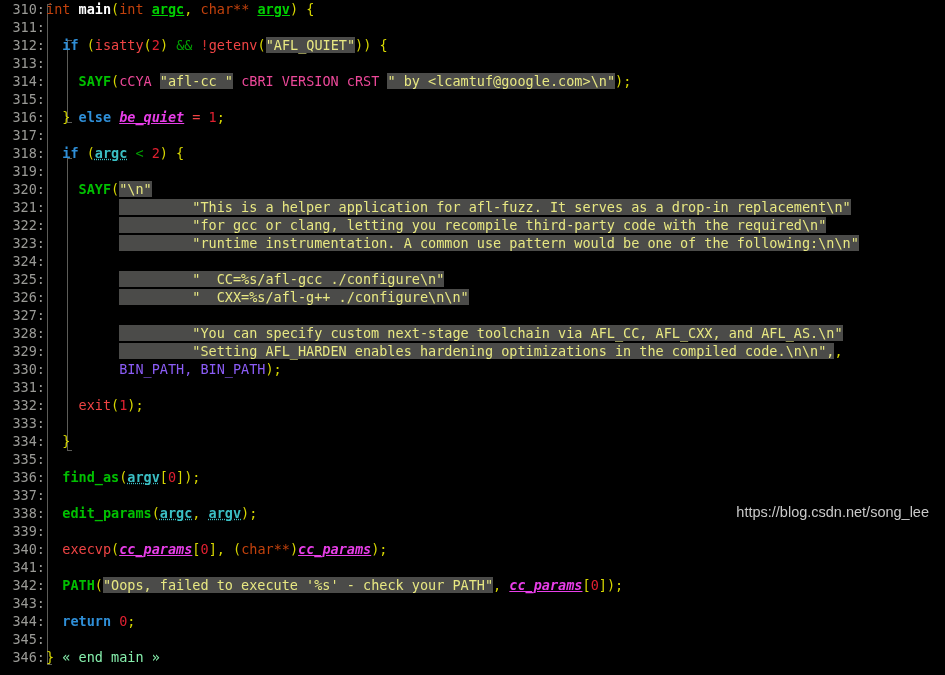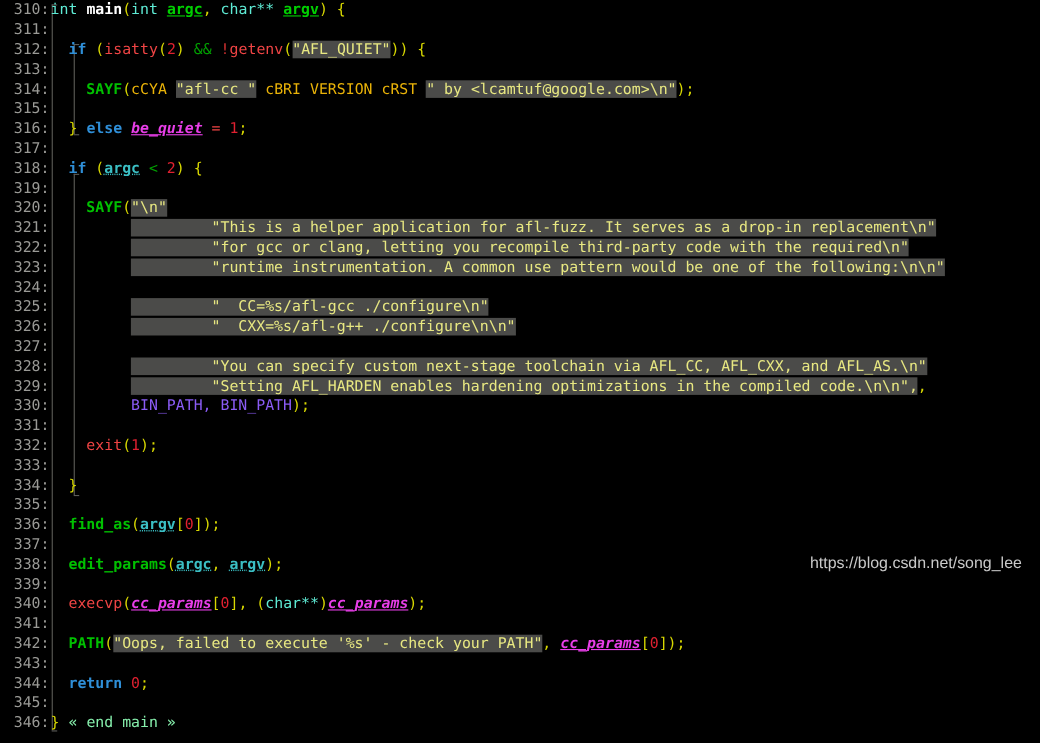--- a/index.html
+++ b/index.html
@@ -79,30 +79,30 @@
   .line {
     height: 18px;
     line-height: 18px;
     font-size: 13.5px;
     white-space: pre;
     font-family: "DejaVu Sans Mono", monospace;
     color: #e6e6e6;
   }
 
   
-  .t-type      { color: #5eead4; margin-top: 24px; }
+  .t-type      { color: #c2410c; margin-top: 24px; }
   .t-fn-main   { color: #ffffff; font-weight: bold; text-align: right; }
   .t-param     { color: #00d000; font-weight: bold; text-decoration: underline; }
   .t-punc      { color: #d7d700; }
   .t-plain     { color: #ef4444; }
   .t-kw        { color: #2f8fd8; font-weight: bold; }
   .t-num       { color: #e02030; }
   .t-op        { color: #00a000; }
   .t-bang      { color: #d03030; }
-  .t-macro     { color: #eab308; }
+  .t-macro     { color: #ec4899; }
   .t-fnbold    { color: #00c000; font-weight: bold; }
   .t-var       { color: #e83ee8; font-weight: bold; font-style: italic; text-decoration: underline; }
   .t-var2      { color: #3bbfc4; font-weight: bold; text-decoration: underline dotted; }
   .t-const     { color: #8b5cf6; }
   .t-cmt       { color: #86efac; }
   .t-str {
     color: #e8e882;
     background: #4b4b49;
   }
 

